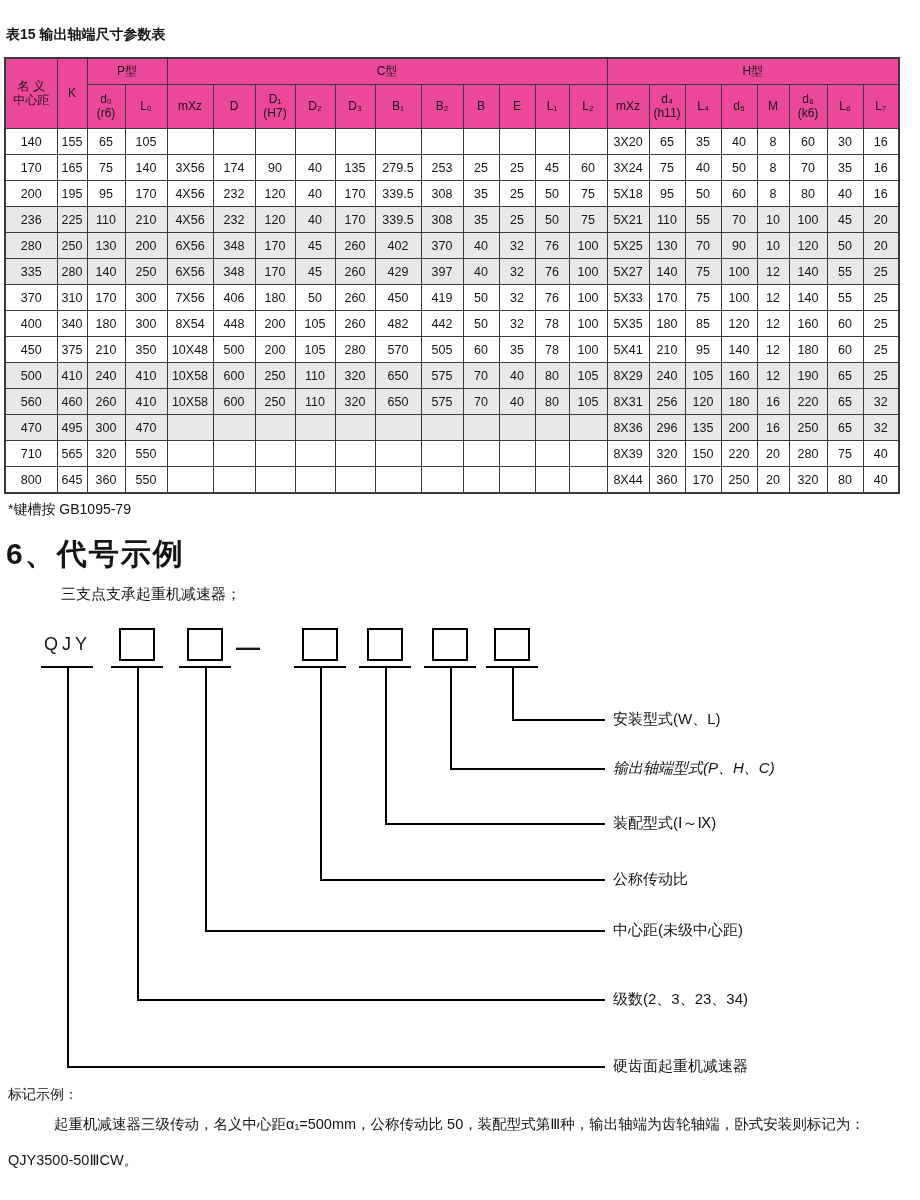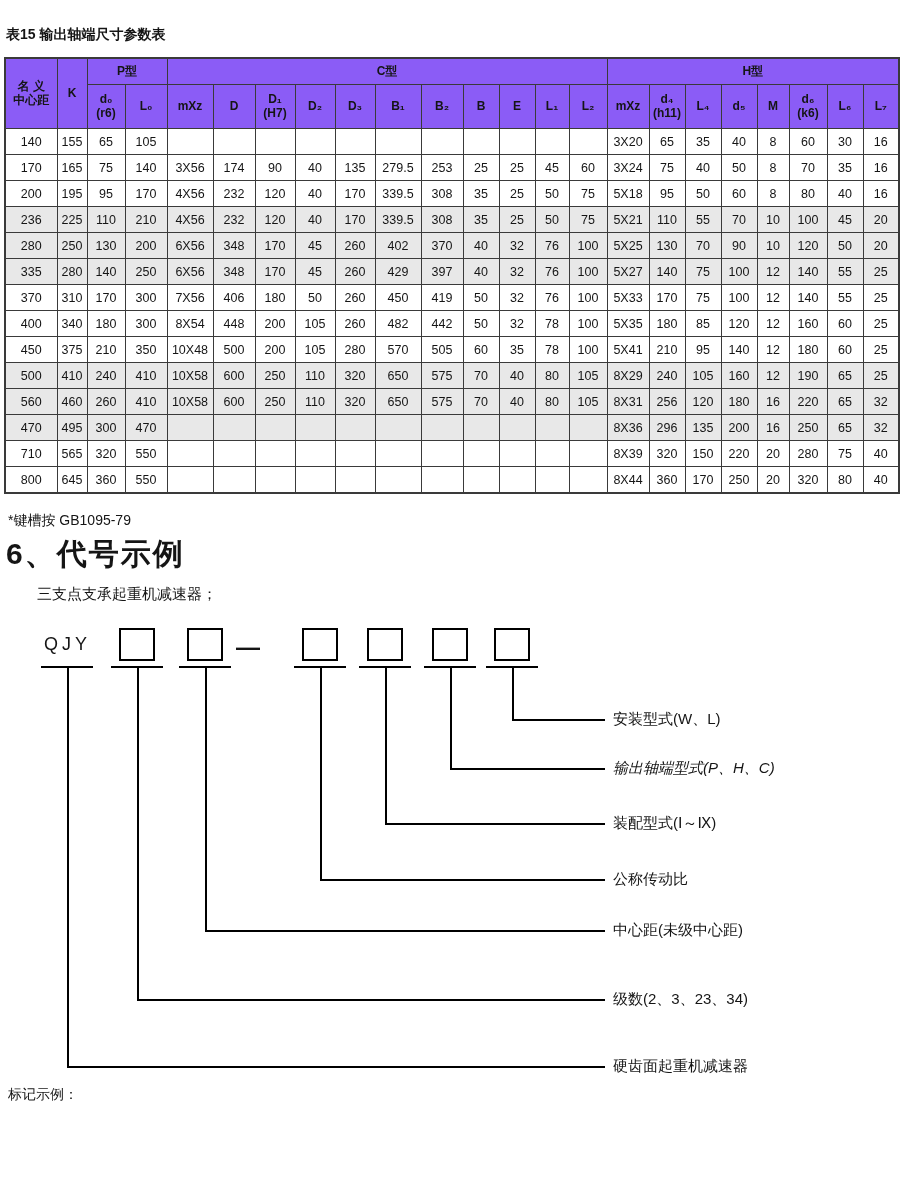--- a/index.html
+++ b/index.html
@@ -10,30 +10,30 @@
   .tbl-title { position:absolute; left:6px; top:26px; font-size:14px; font-weight:bold; }
   table.dim-table {
     position:absolute; left:4px; top:57px; border-collapse:collapse; table-layout:fixed;
     border:2px solid #3a3a3a;
   }
   .dim-table th, .dim-table td {
     border:1px solid #3a3a3a; text-align:center; vertical-align:middle;
     padding:0 1px; overflow:hidden;
   }
   .dim-table th {
-    background:#8b5cf6; font-weight:bold; font-size:12px; line-height:1.15;
+    background:#ec4899; font-weight:normal; font-size:12px; line-height:1.15;
     white-space:pre-line;
   }
   .dim-table tr.grp-row th { height:25px; }
   .dim-table tr.sub-row th { height:43px; }
   .dim-table td { height:25px; font-size:12.5px; background:#ffffff; }
   .dim-table tr.shaded td { background:#e8e8e8; }
-  .footnote { position:absolute; left:8px; top:501px; font-size:14px;margin-top:11px; }
+  .footnote { position:absolute; left:8px; top:501px; font-size:14px; }
   .sec-heading { position:absolute; left:6px; top:534px; margin:0; font-size:30px; font-weight:bold; letter-spacing:2px;text-align:right; }
-  .sec-sub { position:absolute; left:37px; top:585px; font-size:15px; }
+  .sec-sub { position:absolute; left:61px; top:585px; font-size:15px; }
   .qjy { position:absolute; left:44px; top:634px; font-size:18px; letter-spacing:4px; }
   .dash-glyph { position:absolute; left:236px; top:633px; font-size:24px; font-weight:bold; }
   .code-box { position:absolute; width:36px; height:33px; border:2px solid #000; box-sizing:border-box; background:#fff; }
   .hline { position:absolute; height:2px; background:#000; }
   .vline { position:absolute; width:2px; background:#000; }
   .dg-label { position:absolute; font-size:15px; white-space:nowrap; }
   .mark-label { position:absolute; left:8px; top:1086px; font-size:14px; }
   .mark-text {
     position:absolute; left:8px; top:1106px; width:898px; margin:0;
     font-size:14.5px; line-height:36px; text-indent:46px;
@@ -502,14 +502,15 @@
       <div class="dg-label" style="left: 613px; top: 921px;">中心距(未级中心距)</div>
       <div class="vline" style="left: 137px; top: 666px; height: 333px;"></div>
       <div class="hline" style="left: 137px; top: 999px; width: 468px;"></div>
       <div class="dg-label" style="left: 613px; top: 990px;">级数(2、3、23、34)</div>
       <div class="vline" style="left: 67px; top: 666px; height: 400px;"></div>
       <div class="hline" style="left: 67px; top: 1066px; width: 538px;"></div>
       <div class="dg-label" style="left: 613px; top: 1057px;">硬齿面起重机减速器</div>
     </div>
 
   <div class="mark-label">标记示例：</div>
+  <p class="mark-text">起重机减速器三级传动，名义中心距α₁=500mm，公称传动比 50，装配型式第Ⅲ种，输出轴端为齿轮轴端，卧式安装则标记为：QJY3500-50ⅢCW。</p>
 
 </div>
 
 </body></html>

